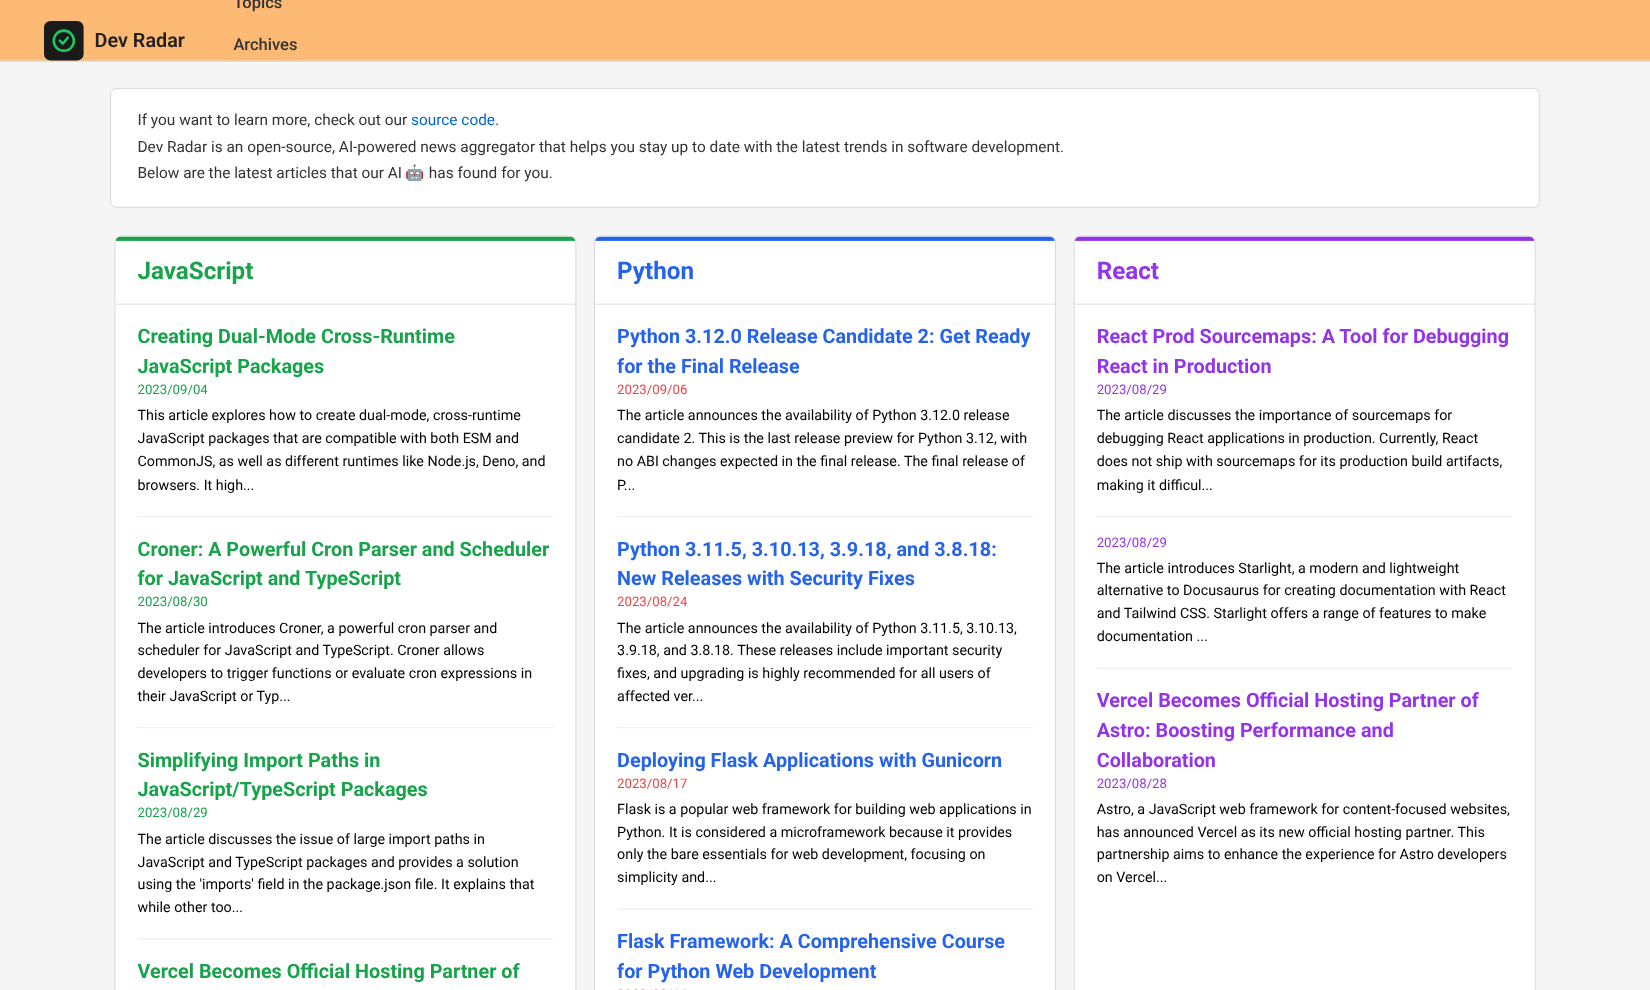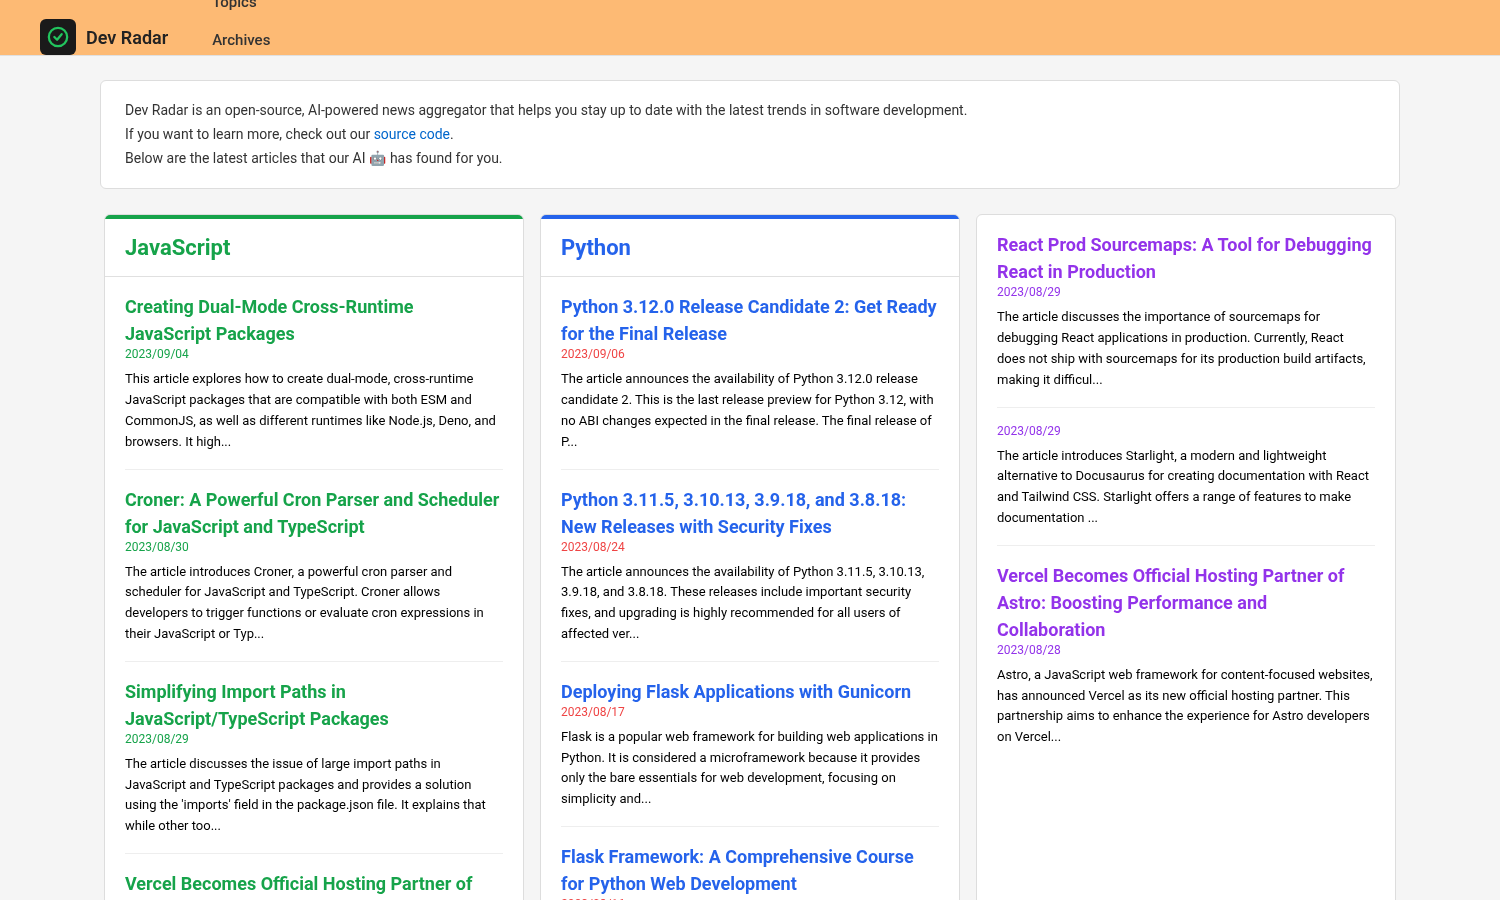--- a/index.html
+++ b/index.html
@@ -137,24 +137,24 @@
     <span class="logo-text">Dev Radar</span>
   </div>
   <nav>
     <a href="#">Home</a>
     <a href="#">Topics</a>
     <a href="#">Archives</a>
   </nav>
 </header>
 
 <div class="info-box">
-  <p>Dev Radar is an open-source, AI-powered news aggregator that helps you stay up to date with the latest trends in software development.</p>
   <p>
     <span>If you want to learn more, check out our </span><a href="#">source code</a><span>.</span>
   </p>
+  <p>Dev Radar is an open-source, AI-powered news aggregator that helps you stay up to date with the latest trends in software development.</p>
   <p>Below are the latest articles that our AI 🤖 has found for you.</p>
 </div>
 
 <div class="columns-wrapper">
 
   <div class="column col-js">
     <div class="column-header">JavaScript</div>
     <div class="article-list">
       <div class="article-item">
         <a class="article-title col-js" href="#">Creating Dual-Mode Cross-Runtime JavaScript Packages</a>
@@ -199,20 +199,21 @@
       </div>
       <div class="article-item">
         <a class="article-title col-py" href="#">Flask Framework: A Comprehensive Course for Python Web Development</a>
         <div class="article-date col-py">2023/08/16</div>
         <div class="article-desc"></div>
       </div>
     </div>
   </div>
 
   <div class="column col-re">
+    <div class="column-header">React</div>
     <div class="article-list">
       <div class="article-item">
         <a class="article-title col-re" href="#">React Prod Sourcemaps: A Tool for Debugging React in Production</a>
         <div class="article-date col-re">2023/08/29</div>
         <div class="article-desc">The article discusses the importance of sourcemaps for debugging React applications in production. Currently, React does not ship with sourcemaps for its production build artifacts, making it difficul...</div>
       </div>
       <div class="article-item">
         <div class="article-date col-re">2023/08/29</div>
         <div class="article-desc">The article introduces Starlight, a modern and lightweight alternative to Docusaurus for creating documentation with React and Tailwind CSS. Starlight offers a range of features to make documentation ...</div>
       </div>

